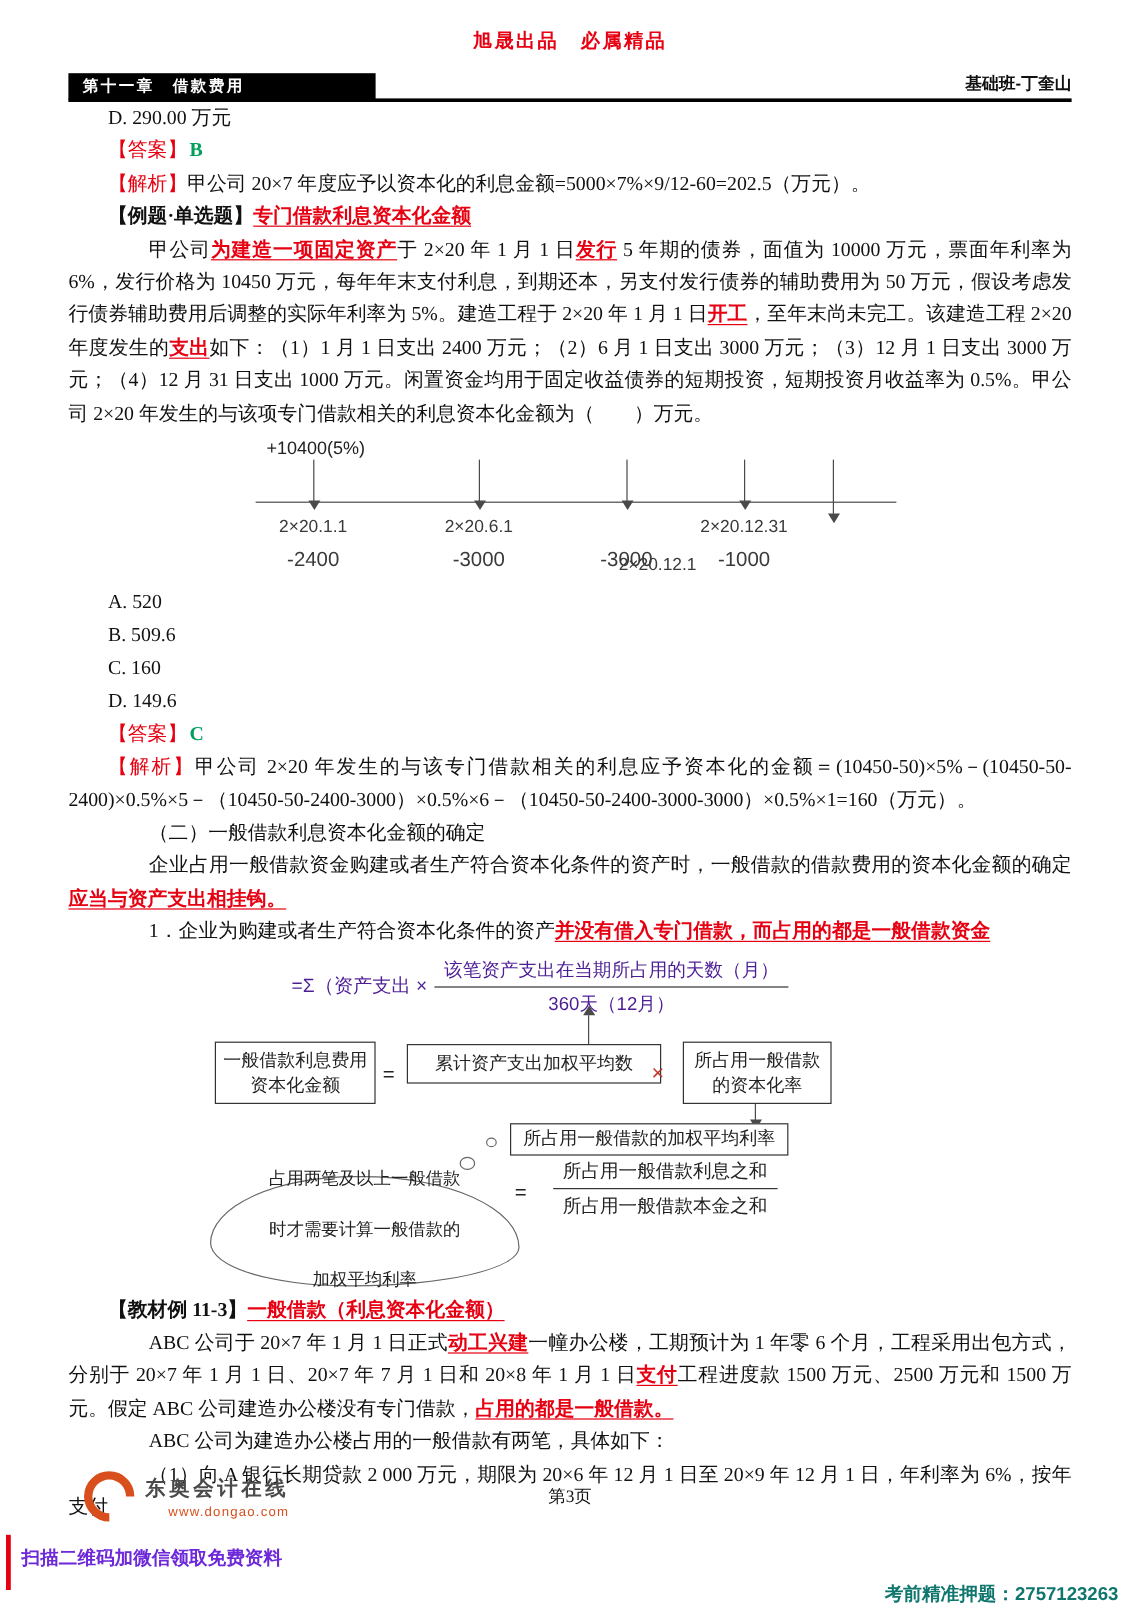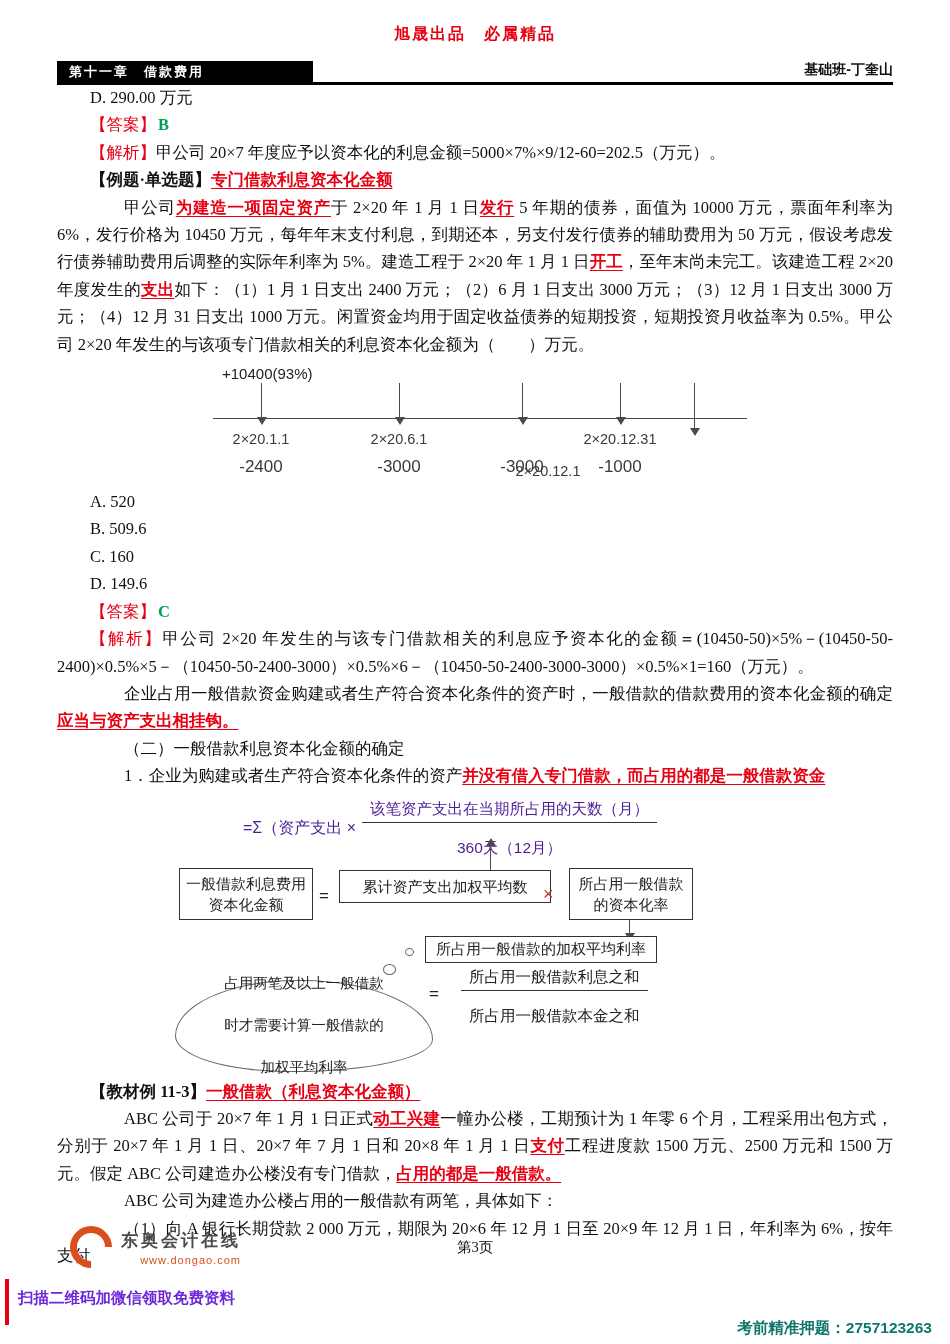--- a/index.html
+++ b/index.html
@@ -36,21 +36,21 @@
   .tl-arrow::after { content:""; position:absolute; left:-5.5px; bottom:-7px;
     border-left:5px solid transparent; border-right:5px solid transparent; border-top:8px solid #4a4a4a; }
   .tl-date { position:absolute; top:66px; width:110px; margin-left:-55px; text-align:center; font-size:14.5px; }
   .tl-val  { position:absolute; top:93px; width:110px; margin-left:-55px; text-align:center; font-size:17px; }
 
   
   .diagram { position:relative; height:282px; margin-top:6px; font-family:"Liberation Sans", sans-serif; color:#222; }
   .formula1 { position:absolute; left:186px; top:2px; display:flex; align-items:center; font-size:16px; color:#4c1d95; }
   .frac { display:inline-flex; flex-direction:column; text-align:center; margin-left:6px; font-size:15.5px; }
   .frac .num { padding:0 8px 2px; border-bottom:1.3px solid #333; line-height:22px; }
-  .frac .den { padding-top:14px; line-height:22px; }
+  .frac .den { padding-top:4px; line-height:22px; }
   .arr-up { position:absolute; width:0; border-left:1.5px solid #4a4a4a; }
   .arr-up::before { content:""; position:absolute; left:-5.5px; top:-8px;
     border-left:5px solid transparent; border-right:5px solid transparent; border-bottom:8px solid #4a4a4a; }
   .arr-dn { position:absolute; width:0; border-left:1.5px solid #4a4a4a; }
   .arr-dn::after { content:""; position:absolute; left:-5.5px; bottom:-7px;
     border-left:5px solid transparent; border-right:5px solid transparent; border-top:8px solid #4a4a4a; }
   .dbox { position:absolute; border:1.3px solid #333; background:#fff; display:flex; flex-direction:column;
     align-items:center; justify-content:center; font-size:15px; line-height:21px; text-align:center; }
   .b1 { left:122px; top:72px; width:134px; height:52px; }
   .b2 { left:282px; top:74px; width:212px; height:33px; }
@@ -101,21 +101,21 @@
 
     <p class="ind1"><span class="lab">【答案】</span><span class="ans">B</span></p>
 
     <p class="ind1"><span class="lab">【解析】</span><span>甲公司 20×7 年度应予以资本化的利息金额=5000×7%×9/12-60=202.5（万元）。</span></p>
 
     <p class="ind1"><span class="tag">【例题·单选题】</span><span class="red">专门借款利息资本化金额</span></p>
 
     <p class="ind2"><span>甲公司</span><span class="red">为建造一项固定资产</span><span>于 2×20 年 1 月 1 日</span><span class="red">发行</span><span> 5 年期的债券，面值为 10000 万元，票面年利率为 6%，发行价格为 10450 万元，每年年末支付利息，到期还本，另支付发行债券的辅助费用为 50 万元，假设考虑发行债券辅助费用后调整的实际年利率为 5%。建造工程于 2×20 年 1 月 1 日</span><span class="red">开工</span><span>，至年末尚未完工。该建造工程 2×20 年度发生的</span><span class="red">支出</span><span>如下：（1）1 月 1 日支出 2400 万元；（2）6 月 1 日支出 3000 万元；（3）12 月 1 日支出 3000 万元；（4）12 月 31 日支出 1000 万元。闲置资金均用于固定收益债券的短期投资，短期投资月收益率为 0.5%。甲公司 2×20 年发生的与该项专门借款相关的利息资本化金额为（　　）万元。</span></p>
 
     <div class="timeline">
-      <div class="tl-principal">+10400(93%)</div>
+      <div class="tl-principal">+10400(5%)</div>
       <div class="tl-line"></div>
       <div class="tl-arrow" style="left:204px;"></div>
       <div class="tl-arrow" style="left:342px;"></div>
       <div class="tl-arrow" style="left:465px;"></div>
       <div class="tl-arrow" style="left:563px;"></div>
       <div class="tl-arrow tall" style="left:637px;"></div>
       <div class="tl-date" style="left:204px;">2×20.1.1</div>
       <div class="tl-date" style="left:342px;">2×20.6.1</div>
       <div class="tl-date" style="left:491px;margin-top:32px;">2×20.12.1</div>
       <div class="tl-date" style="left:563px;">2×20.12.31</div>
@@ -127,23 +127,23 @@
 
     <p class="ind1">A. 520</p>
     <p class="ind1">B. 509.6</p>
     <p class="ind1">C. 160</p>
     <p class="ind1">D. 149.6</p>
 
     <p class="ind1"><span class="lab">【答案】</span><span class="ans">C</span></p>
 
     <p class="ind1"><span class="lab">【解析】</span><span>甲公司 2×20 年发生的与该专门借款相关的利息应予资本化的金额＝(10450-50)×5%－(10450-50-2400)×0.5%×5－（10450-50-2400-3000）×0.5%×6－（10450-50-2400-3000-3000）×0.5%×1=160（万元）。</span></p>
 
+    <p class="ind2">（二）一般借款利息资本化金额的确定</p>
+
     <p class="ind2"><span>企业占用一般借款资金购建或者生产符合资本化条件的资产时，一般借款的借款费用的资本化金额的确定</span><span class="red">应当与资产支出相挂钩。</span></p>
-
-    <p class="ind2">（二）一般借款利息资本化金额的确定</p>
 
     <p class="ind2"><span>1．企业为购建或者生产符合资本化条件的资产</span><span class="red">并没有借入专门借款，而占用的都是一般借款资金</span></p>
 
     <div class="diagram">
 
       <div class="formula1">
         <span>=Σ（资产支出 ×</span>
         <span class="frac">
           <span class="num">该笔资产支出在当期所占用的天数（月）</span>
           <span class="den">360天（12月）</span>

